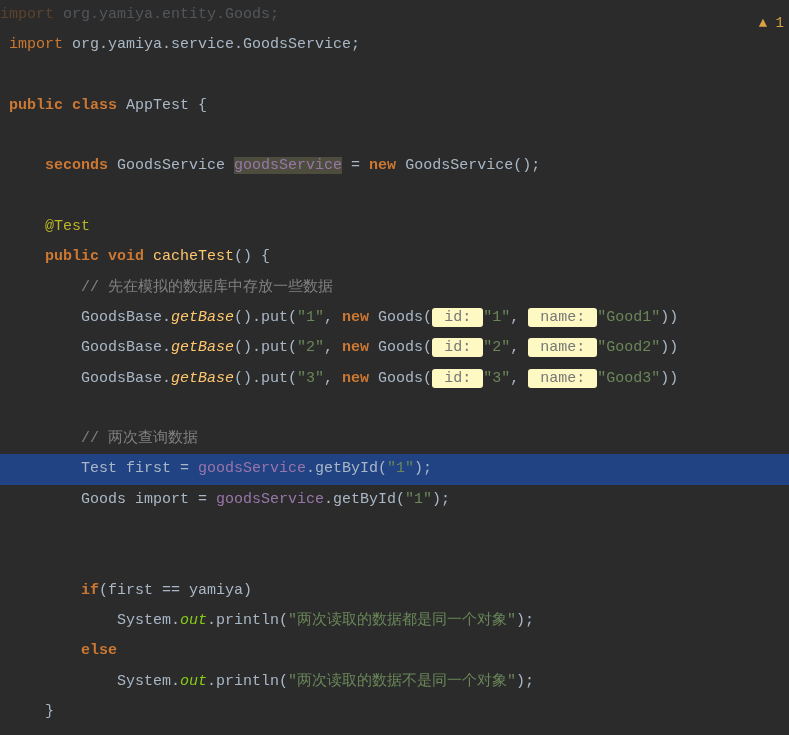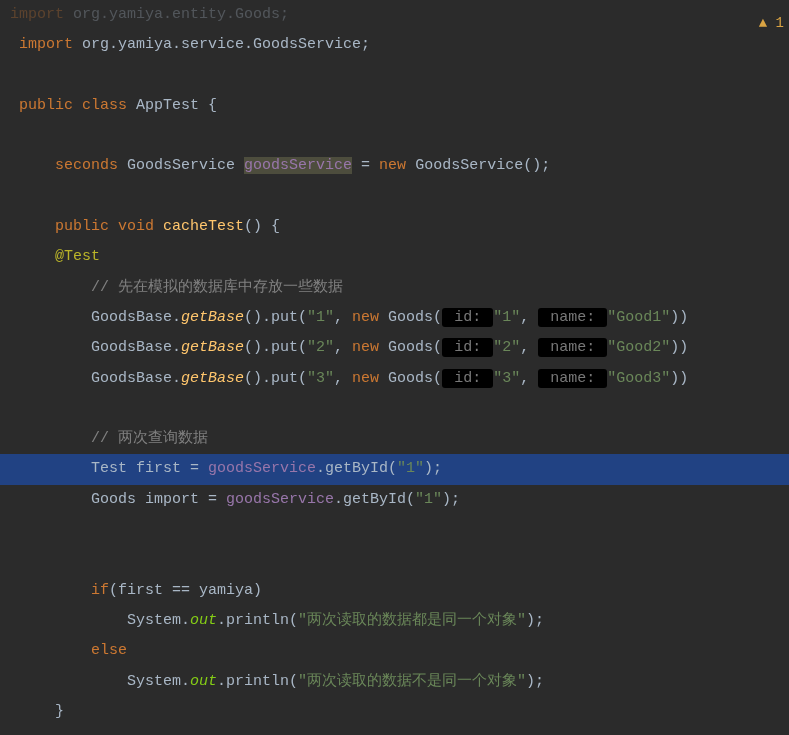--- a/index.html
+++ b/index.html
@@ -16,43 +16,42 @@
       overflow: hidden;
       width: 789px;
       height: 735px;
       position: relative;
     }
     .editor {
       padding: 0;
       position: relative;
     }
     .line {
-      padding-left: 10px;
       white-space: pre;
       height: 30.3px;
     }
     .line-highlighted {
       background: #214283;
     }
-    .keyword { color: #cc7832; }
+    .keyword { color: #cc7832; font-weight: bold; }
     .keyword-import { color: #cc7832; }
     .method-def { color: #ffc66d; }
     .string { color: #6a8759; }
     .comment { color: #808080; margin-top: 39px; }
     .annotation { color: #bbb529; }
     .field { color: #9876aa; }
     .field-highlight { 
       background: #4d4d3d;
       color: #9876aa;
     }
     .static-field { color: #84cc16; font-style: italic; }
     .static-method { color: #ffc66d; font-style: italic; }
     .param-hint { 
       color: #787878;
-      background: #000000;
+      background: #fef9c3;
       padding: 1px 3px;
       border-radius: 3px;
       font-style: normal;
     }
     .plain { color: #a9b7c6; }
     .warning-icon {
       position: absolute;
       top: 10px;
       right: 5px;
       color: #d9a343;
@@ -76,23 +75,23 @@
   <div class="line"> </div>
 
   <div class="line"> <span class="keyword">public</span> <span class="keyword">class</span> <span class="plain">AppTest</span><span class="plain"> {</span></div>
 
   <div class="line"> </div>
 
   <div class="line">     <span class="keyword">seconds</span><span class="plain"> GoodsService </span><span class="field-highlight">goodsService</span><span class="plain"> = </span><span class="keyword">new</span><span class="plain"> GoodsService();</span></div>
 
   <div class="line"> </div>
 
+  <div class="line">     <span class="annotation">@Test</span></div>
+
   <div class="line">     <span class="keyword">public</span><span class="keyword"> void </span><span class="method-def">cacheTest</span><span class="plain">() {</span></div>
-
-  <div class="line">     <span class="annotation">@Test</span></div>
 
   <div class="line">         <span class="comment">// 先在模拟的数据库中存放一些数据</span></div>
 
   <div class="line">         <span class="plain">GoodsBase.</span><span class="static-method">getBase</span><span class="plain">().put(</span><span class="string">"1"</span><span class="plain">, </span><span class="keyword">new</span><span class="plain"> Goods(</span><span class="param-hint"> id: </span><span class="string">"1"</span><span class="plain">, </span><span class="param-hint"> name: </span><span class="string">"Good1"</span><span class="plain">))</span></div>
 
   <div class="line">         <span class="plain">GoodsBase.</span><span class="static-method">getBase</span><span class="plain">().put(</span><span class="string">"2"</span><span class="plain">, </span><span class="keyword">new</span><span class="plain"> Goods(</span><span class="param-hint"> id: </span><span class="string">"2"</span><span class="plain">, </span><span class="param-hint"> name: </span><span class="string">"Good2"</span><span class="plain">))</span></div>
 
   <div class="line">         <span class="plain">GoodsBase.</span><span class="static-method">getBase</span><span class="plain">().put(</span><span class="string">"3"</span><span class="plain">, </span><span class="keyword">new</span><span class="plain"> Goods(</span><span class="param-hint"> id: </span><span class="string">"3"</span><span class="plain">, </span><span class="param-hint"> name: </span><span class="string">"Good3"</span><span class="plain">))</span></div>
 
   <div class="line"> </div>

